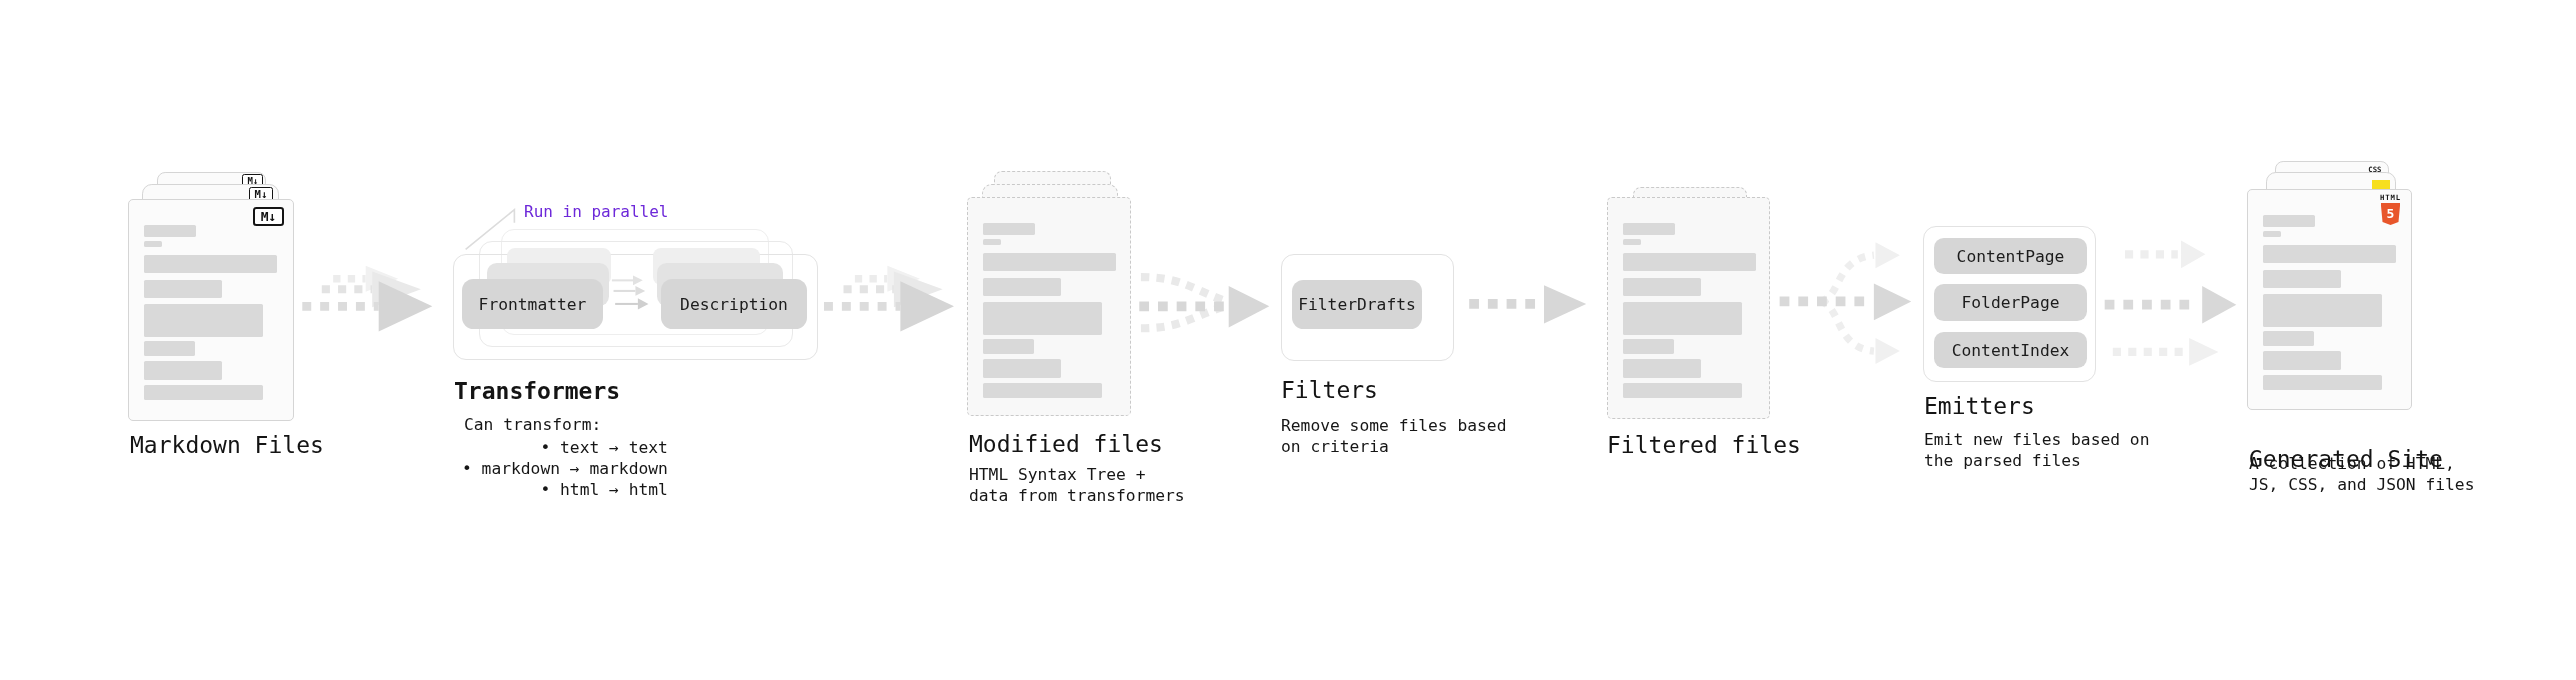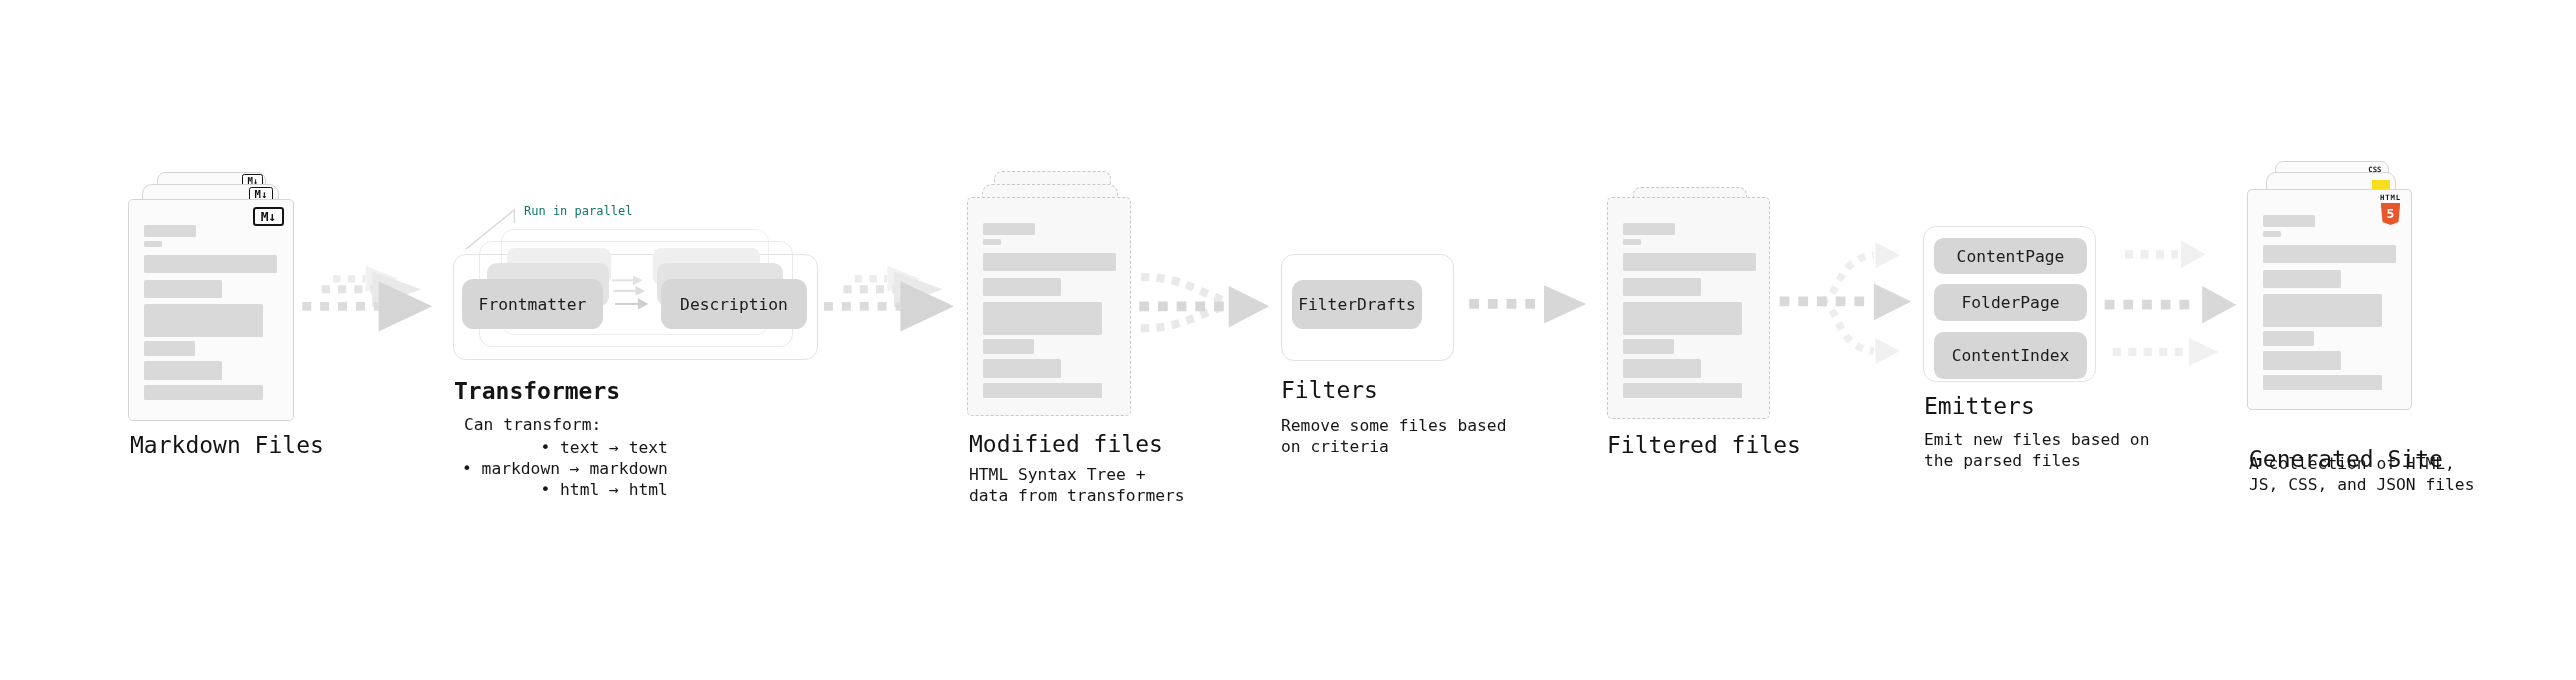--- a/index.html
+++ b/index.html
@@ -15,21 +15,21 @@
   .pill.echo-mid{background:#e3e3e3;border-radius:9.8px;}
   .pill.echo-back{background:#efefef;border-radius:8.1px;}
 
   .container-outline{position:absolute;border:1.6px solid #e3e3e3;border-radius:13px;background:transparent;box-sizing:border-box;}
   .container-outline.mid{border-color:#e9e9e9;}
   .container-outline.back{border-color:#eeeeee;}
   .panel{position:absolute;border:1.6px solid #e2e2e2;border-radius:13px;background:#ffffff;box-sizing:border-box;}
 
   .heading{position:absolute;font-size:23px;line-height:28px;color:#141414;white-space:nowrap;}
   .subtext{position:absolute;font-size:16.3px;line-height:21px;color:#161616;white-space:pre-line;}
-  .note{position:absolute;font-size:12px;line-height:19.5px;color:#0f766e;white-space:nowrap;}
+  .note{position:absolute;font-size:16px;line-height:19.5px;color:#6d28d9;white-space:nowrap;}
 
   .md-badge{position:absolute;background:#ffffff;border:2px solid #141414;border-radius:3.3px;color:#141414;
             font-weight:bold;display:flex;align-items:center;justify-content:center;box-sizing:border-box;}
   .md-badge.main{width:31px;height:18.7px;font-size:13px;right:9px;top:7.3px;}
   .md-badge.s2{width:24.4px;height:15.4px;font-size:10.6px;border-width:1.6px;right:4.9px;top:1.6px;border-radius:2.4px;}
   .md-badge.s3{width:21px;height:14px;font-size:9px;border-width:1.6px;right:1.6px;top:0.8px;border-radius:2.4px;}
 
   .h5-logo{position:absolute;right:9px;top:4.1px;width:23px;text-align:center;}
   .h5-word{font-size:7.3px;line-height:8.1px;font-weight:bold;letter-spacing:0.8px;color:#141414;}
   .h5-shield{width:19.5px;height:22px;margin:0.8px auto 0;background:#e8562b;color:#ffffff;font-size:13px;font-weight:bold;
@@ -189,21 +189,21 @@
         <div class="bar" style="left: 14.6px; top: 161px; width: 78px; height: 18.7px;"></div>
         <div class="bar" style="left: 14.6px; top: 185px; width: 119px; height: 14.6px;"></div>
       </div>
     <div class="heading" style="left:1607px;top:431px;">Filtered files</div>
   </div>
 
   <div>
     <div class="panel" style="left:1923px;top:226px;width:173px;height:156px;"></div>
     <div class="pill" style="left:1934px;top:238px;width:153px;height:36px;border-radius:9.8px;">ContentPage</div>
     <div class="pill" style="left:1934px;top:284px;width:153px;height:37px;border-radius:9.8px;">FolderPage</div>
-    <div class="pill" style="left:1934px;top:332px;width:153px;height:47px;border-radius:9.8px;">ContentIndex</div>
+    <div class="pill" style="left:1934px;top:332px;width:153px;height:36px;border-radius:9.8px;">ContentIndex</div>
     <div class="heading" style="left:1924px;top:392px;">Emitters</div>
     <div class="subtext" style="left:1924px;top:429px;">Emit new files based on
 the parsed files</div>
   </div>
 
   <div>
     <div class="card" style="left:2275px;top:161px;width:114px;height:222px;border-radius:8.1px;">
       <div class="css-word">CSS</div>
       <div class="css-bar"></div>
     </div>

